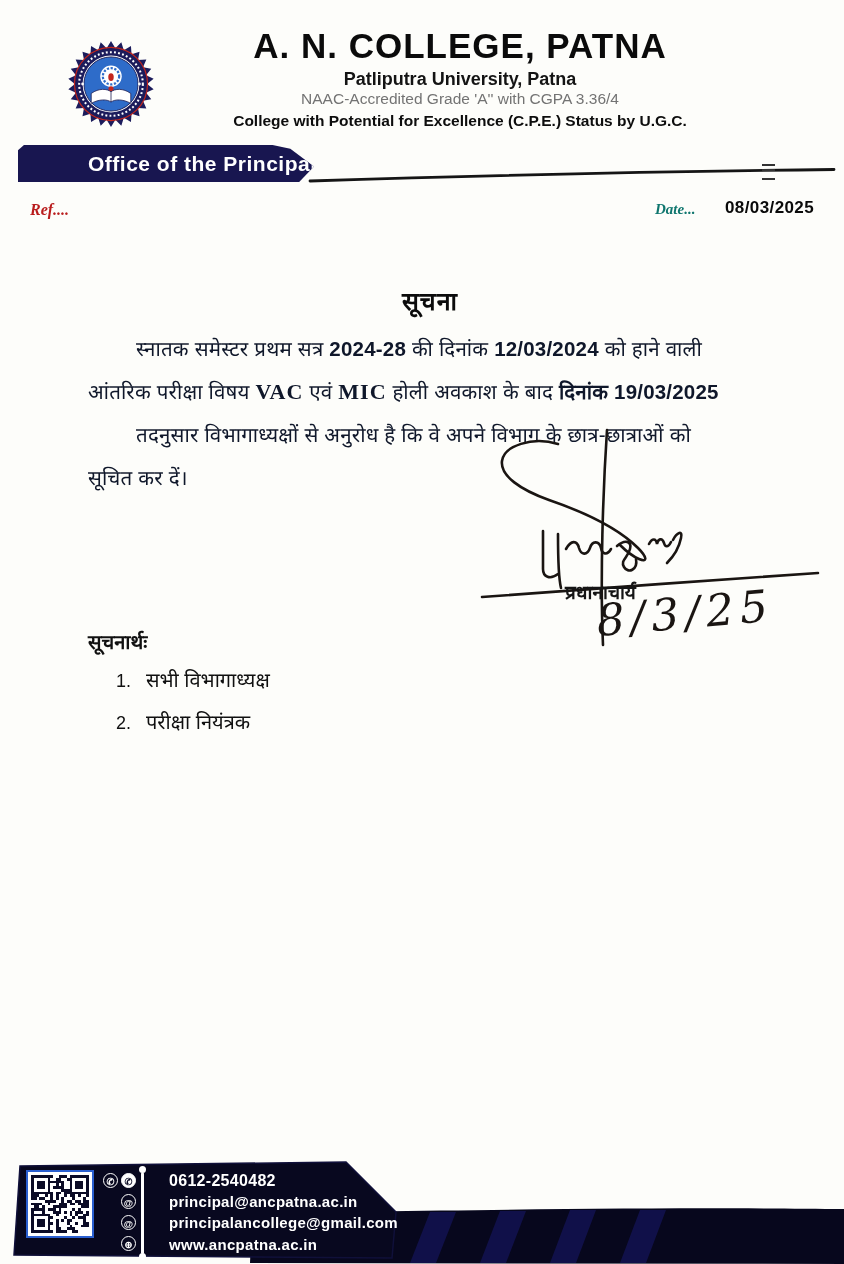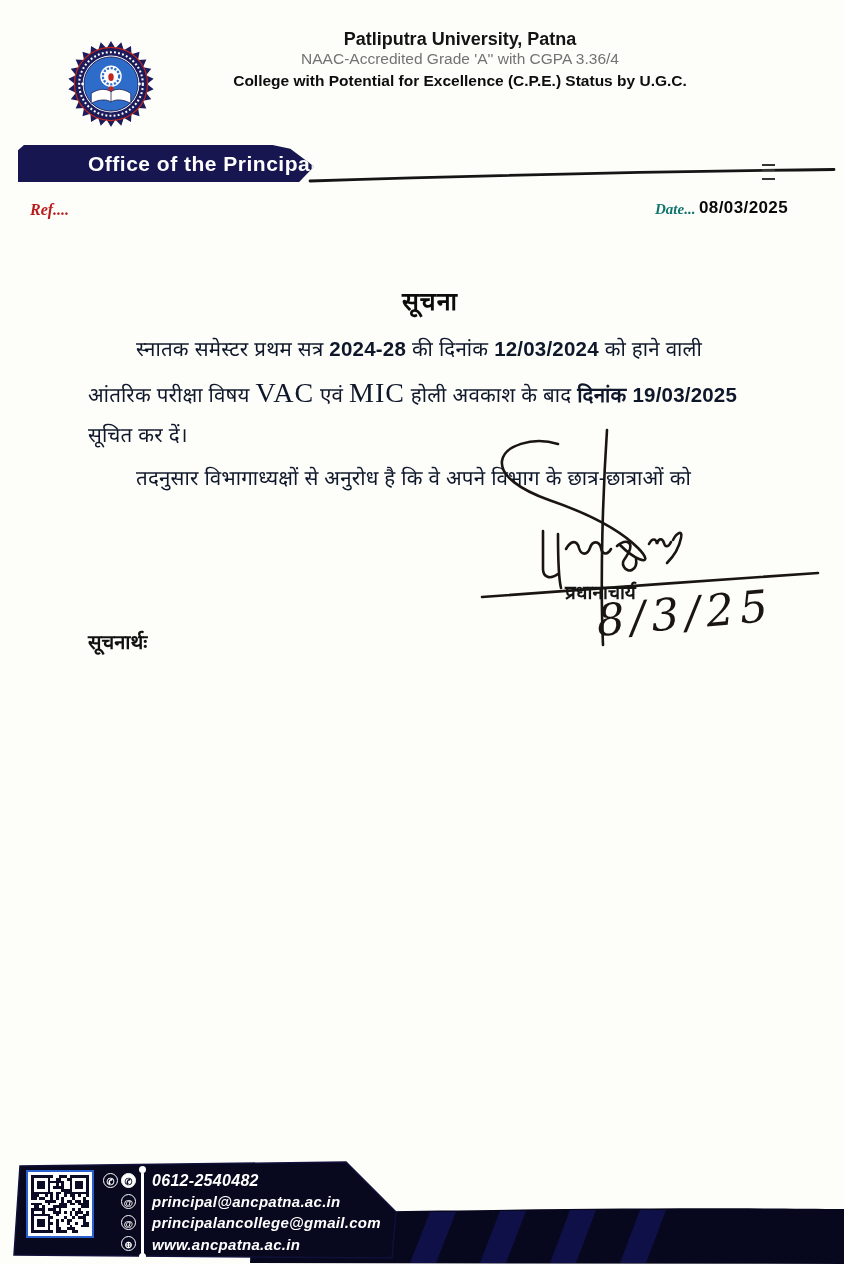--- a/index.html
+++ b/index.html
@@ -21,49 +21,49 @@
           font-family:"Liberation Serif",serif;font-weight:700;font-size:17.5px;color:#0a0a0a;}
   .rule-svg{position:absolute;left:0;top:163px;width:844px;height:24px;}
   .artifact{position:absolute;left:762px;top:164px;width:13px;height:12px;
             border-top:2px solid #333;border-bottom:2px solid #333;}
   .artifact::after{content:"";display:block;height:0;border-top:2px solid #333;margin-top:3px;}
   
   .ref{position:absolute;left:30px;top:201px;font-family:"Liberation Serif",serif;font-style:italic;
        font-size:16px;font-weight:700;color:#b91c1c;}
   .date-label{position:absolute;left:655px;top:201px;font-family:"Liberation Serif",serif;font-style:italic;
        font-size:15px;font-weight:700;color:#0f766e;}
-  .date-value{position:absolute;left:699px;top:198px;font-size:17px;font-weight:700;letter-spacing:.4px;color:#0a0a0a;}
+  .date-value{position:absolute;left:725px;top:198px;font-size:17px;font-weight:700;letter-spacing:.4px;color:#0a0a0a;}
   
   .notice-title{position:absolute;left:0;top:283px;width:860px;text-align:center;
                 font-size:25px;font-weight:700;letter-spacing:1px;color:#0b0b0b;}
   .notice-body{position:absolute;left:88px;top:334px;width:690px;}
   .body-line{height:43px;font-size:20.5px;color:#0f172a;letter-spacing:.2px;white-space:nowrap;}
   .body-line.indent{padding-left:48px;}
   .seg-bold{font-weight:700;}
-  .seg-latin{font-family:"Liberation Serif",serif;font-size:28px;letter-spacing:1px;}
+  .seg-latin{font-family:"Liberation Serif",serif;font-size:22px;letter-spacing:1px;font-weight:bold;}
   
   .sig-svg{position:absolute;left:420px;top:428px;width:424px;height:240px;}
   .designation{position:absolute;left:565px;top:579px;font-size:19px;font-weight:700;color:#151515;}
   
   .dist-head{position:absolute;left:88px;top:628px;font-size:20px;font-weight:700;color:#101010;}
   .dist-list{position:absolute;left:116px;top:666px;}
   .dist-item{font-size:20px;color:#101010;margin-bottom:15px;}
   .dist-num{display:inline-block;width:30px;font-size:18px;}
   
   .footer-svg{position:absolute;left:0;top:1150px;width:844px;height:114px;}
   .qr{position:absolute;left:28px;top:1172px;width:64px;height:64px;background:#fff;
       outline:2px solid #2a5fd0;border:3px solid #fff;box-sizing:border-box;}
   .qr svg{display:block;width:100%;height:100%;}
   .f-icon{position:absolute;width:15px;height:15px;border:1.6px solid #fff;border-radius:50%;
           color:#fff;font-size:9.5px;line-height:15px;text-align:center;box-sizing:border-box;font-weight:700;}
   .f-icon.filled{background:#fff;color:#0a0a24;}
   .f-sep{position:absolute;left:141px;top:1172px;width:3px;height:82px;background:#fff;border-radius:2px;}
   .f-sep::before,.f-sep::after{content:"";position:absolute;left:-2px;width:7px;height:7px;border-radius:50%;background:#fff;}
   .f-sep::before{top:-6px;} .f-sep::after{bottom:-6px;}
-  .f-line{position:absolute;left:152px;color:#fff;font-size:15px;font-weight:700;letter-spacing:.3px;white-space:nowrap;font-style:italic;}
+  .f-line{position:absolute;left:169px;color:#fff;font-size:15px;font-weight:700;letter-spacing:.3px;white-space:nowrap;}
 </style>
 </head>
 <body>
 
 <div class="page">
 
   <svg class="logo" viewBox="0 0 100 104">
     <polygon id="burst" points="50.0,2.0 55.1,10.3 62.0,3.5 64.9,12.7 73.2,7.7 73.9,17.4 83.2,14.6 81.4,24.1 91.1,23.6 87.2,32.5 96.8,34.3 90.8,41.9 99.6,46.0 92.0,52.0 99.6,58.0 90.8,62.1 96.8,69.7 87.2,71.5 91.1,80.4 81.4,79.9 83.2,89.4 73.9,86.6 73.2,96.3 64.9,91.3 62.0,100.5 55.1,93.7 50.0,102.0 44.9,93.7 38.0,100.5 35.1,91.3 26.8,96.3 26.1,86.6 16.8,89.4 18.6,79.9 8.9,80.4 12.8,71.5 3.2,69.7 9.2,62.1 0.4,58.0 8.0,52.0 0.4,46.0 9.2,41.9 3.2,34.3 12.8,32.5 8.9,23.6 18.6,24.1 16.8,14.6 26.1,17.4 26.8,7.7 35.1,12.7 38.0,3.5 44.9,10.3 " fill="#1c1c5c"></polygon>
     <circle cx="50" cy="52" r="41" fill="#1c1c5c"></circle>
     <circle cx="50" cy="52" r="42.5" fill="none" stroke="#c4261d" stroke-width="1.4"></circle>
@@ -74,20 +74,21 @@
     <circle cx="50" cy="43" r="9.5" fill="none" stroke="#2e6cc9" stroke-width="2.6" stroke-dasharray="2.6,1.8"></circle>
     <ellipse cx="50" cy="44" rx="3.2" ry="4.6" fill="#c4261d"></ellipse>
     <circle cx="50" cy="57.5" r="3" fill="#c4261d"></circle>
     <path d="M27,63 C36,56.5 45.5,57.5 50,61 C54.5,57.5 64,56.5 73,63 L73,74.5 C64,69.5 54.5,69.5 50,73 C45.5,69.5 36,69.5 27,74.5 Z" fill="#ffffff" stroke="#15154d" stroke-width="0.9"></path>
     <line x1="50" y1="61" x2="50" y2="73" stroke="#15154d" stroke-width="0.9"></line>
     <circle cx="17" cy="52" r="1.6" fill="#ffffff"></circle>
     <circle cx="83" cy="52" r="1.6" fill="#ffffff"></circle>
   </svg>
 
   <div class="head-text">
+    <div class="college-name">A. N. COLLEGE, PATNA</div>
     <div class="university">Patliputra University, Patna</div>
     <div class="accred">NAAC-Accredited Grade 'A'' with CGPA 3.36/4</div>
     <div class="cpe">College with Potential for Excellence (C.P.E.) Status by U.G.C.</div>
   </div>
 
   <div class="banner">
     <span>Office of the Principal</span>
   </div>
   <svg class="rule-svg" viewBox="0 0 844 24">
     <path d="M310,18 C 470,13 690,8 834,6.5" fill="none" stroke="#151515" stroke-width="2.8" stroke-linecap="round"></path>
@@ -95,41 +96,45 @@
   <div class="artifact"></div>
 
   <div class="ref">Ref....</div>
   <div class="date-label">Date...</div>
   <div class="date-value">08/03/2025</div>
 
   <div class="notice-title">सूचना</div>
   <div class="notice-body">
       <div class="body-line indent"><span>स्नातक समेस्टर प्रथम सत्र </span><span class="seg-bold">2024-28</span><span> की दिनांक </span><span class="seg-bold">12/03/2024</span><span> को हाने वाली</span></div>
       <div class="body-line"><span>आंतरिक परीक्षा विषय </span><span class="seg-latin">VAC</span><span> एवं  </span><span class="seg-latin">MIC</span><span>  होली अवकाश के बाद </span><span class="seg-bold">दिनांक 19/03/2025</span></div>
+      <div class="body-line indent"><span>तदनुसार विभागाध्यक्षों से अनुरोध है कि वे अपने विभाग के छात्र-छात्राओं को</span></div>
       <div class="body-line"><span>सूचित कर दें।</span></div>
-      <div class="body-line indent"><span>तदनुसार विभागाध्यक्षों से अनुरोध है कि वे अपने विभाग के छात्र-छात्राओं को</span></div>
     </div>
 
   <svg class="sig-svg" viewBox="0 0 424 240">
     <g fill="none" stroke="#1a1512" stroke-width="2.6" stroke-linecap="round">
       <path d="M138,16 C 112,8 84,18 82,33 C 80,48 101,62 129,72 C 161,83 197,99 218,120 C 227,129 228,135 219,131 C 212,128 205,122 200,117"></path>
       <path d="M187,2 C 183,62 180,150 183,217"></path>
       <path d="M123,103 L123,141 C 123,149 130,152 138,146"></path>
       <path d="M138,106 C 138,128 138,148 141,160"></path>
       <path d="M146,121 C 151,112 157,112 159,120 C 161,127 167,128 170,120 C 172,113 179,112 181,120 C 182,126 187,128 191,121"></path>
       <path d="M197,118 C 205,111 212,113 210,121 C 208,130 200,132 204,139 C 208,146 218,142 216,131"></path>
       <path d="M229,116 C 232,110 236,110 237,116 C 238,111 242,109 244,115 C 245,119 248,120 251,114"></path>
       <path d="M253,112 C 257,104 263,102 261,110 C 259,120 253,129 247,135"></path>
       <path d="M62,169 C 150,162 300,152 398,145"></path>
     </g>
     <text x="178" y="208" transform="rotate(-5 178 208)" style="font-family:'DejaVu Serif',serif;font-style:italic;font-size:44px;fill:#1a1512;letter-spacing:6px;">8/3/25</text>
   </svg>
   <div class="designation">प्रधानाचार्य</div>
 
   <div class="dist-head">सूचनार्थः</div>
+  <div class="dist-list">
+      <div class="dist-item"><span class="dist-num">1.</span><span>सभी विभागाध्यक्ष</span></div>
+      <div class="dist-item"><span class="dist-num">2.</span><span>परीक्षा नियंत्रक</span></div>
+    </div>
 
   <svg class="footer-svg" viewBox="0 0 844 114" preserveAspectRatio="none">
     <path d="M252,64 C 420,60 700,57 844,59 L844,114 L250,113 Z" fill="#07071d"></path>
     <g fill="#12124e" opacity="0.9">
       <path d="M430,62 l26,0 l-20,51 l-26,0 Z"></path>
       <path d="M500,61 l26,0 l-20,52 l-26,0 Z"></path>
       <path d="M570,60 l26,0 l-20,53 l-26,0 Z"></path>
       <path d="M640,60 l26,0 l-20,53 l-26,0 Z"></path>
     </g>
     <path d="M20,16 L346,12 L396,62 L392,108 L14,105 Z" fill="#08081f" stroke="#10103a" stroke-width="1.5"></path>

